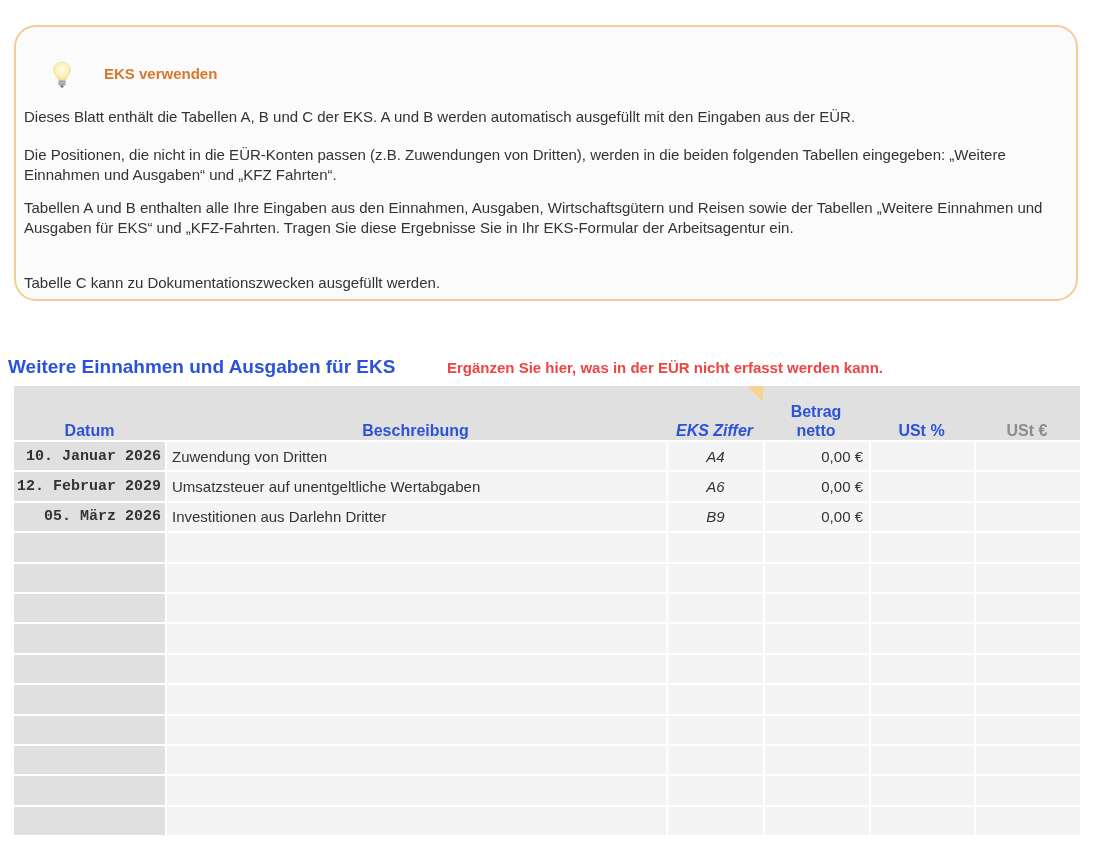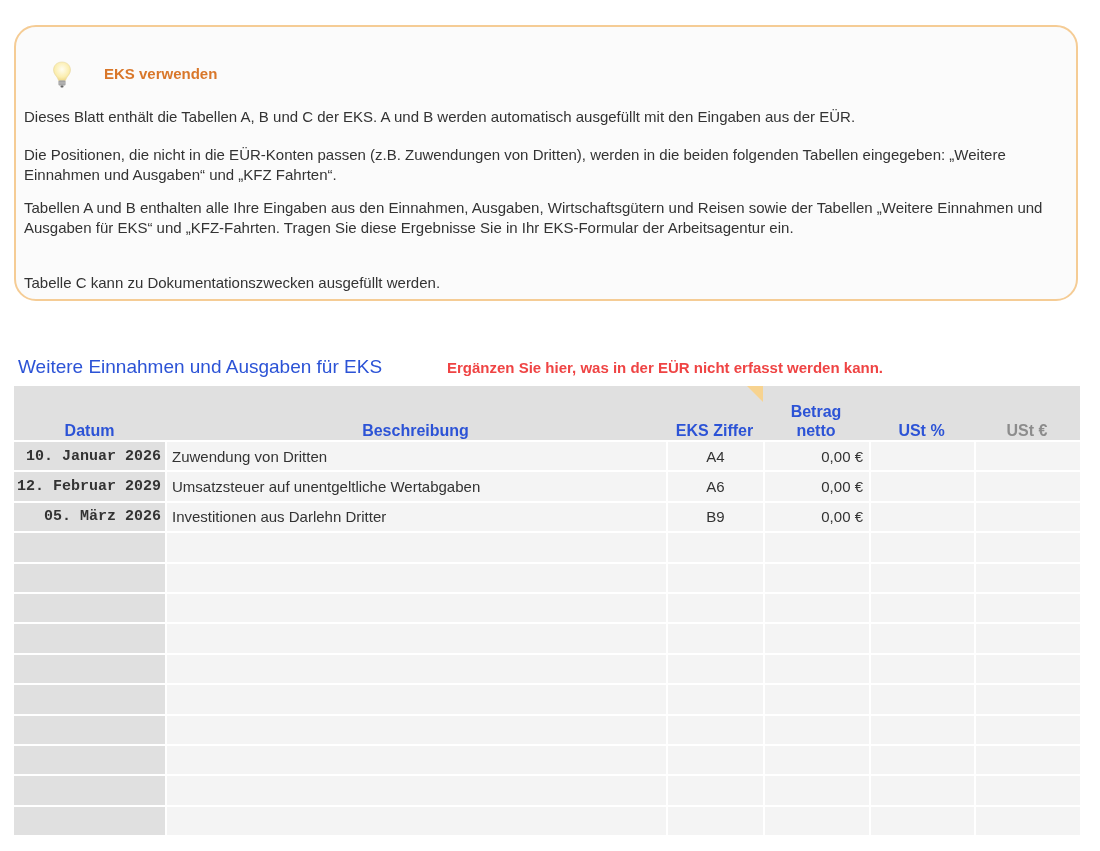--- a/index.html
+++ b/index.html
@@ -52,24 +52,24 @@
     line-height: 20px;
     color: #333333;
   }
   .p1 { top: 80px; }
   .p2 { top: 118px; }
   .p3 { top: 171px; }
   .p4 { top: 246px; }
 
   .section-title {
     position: absolute;
-    left: 18px;
+    left: 8px;
     top: 356px;
     font-size: 19px;
-    font-weight: normal;
+    font-weight: bold;
     color: #2c53d6;
     white-space: nowrap;
   }
   .section-hint {
     position: absolute;
     left: 447px;
     top: 359px;
     font-size: 15px;
     color: #ef4444;
     white-space: nowrap;
@@ -96,21 +96,21 @@
     padding-bottom: 0;
     font-size: 16px;
     font-weight: bold;
     color: #2c53d6;
     text-align: center;
     line-height: 19px;
   }
   .th.muted { color: #8c8c8c; }
   .c-date { width: 151px; }
   .c-desc { width: 501px; }
-  .c-eks  { width: 97px; }
+  .c-eks  { width: 97px; font-style: italic; }
   .c-amt  { width: 106px; }
   .c-vatp { width: 105px; }
   .c-vate { width: 106px; }
 
   .comment-marker {
     position: absolute;
     left: 733px;
     top: 0;
     width: 0;
     height: 0;

